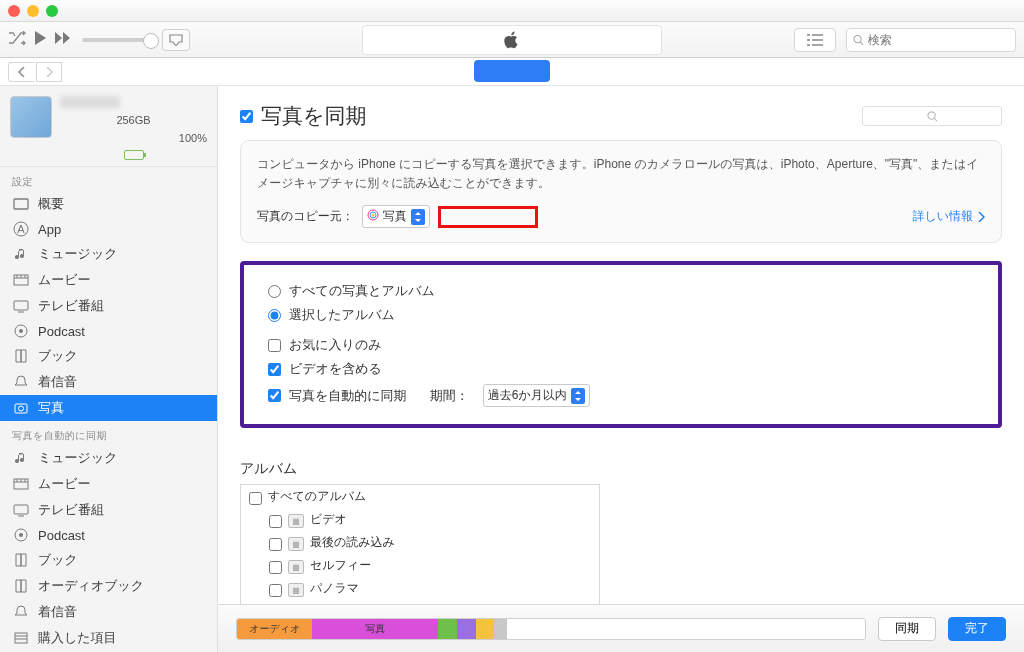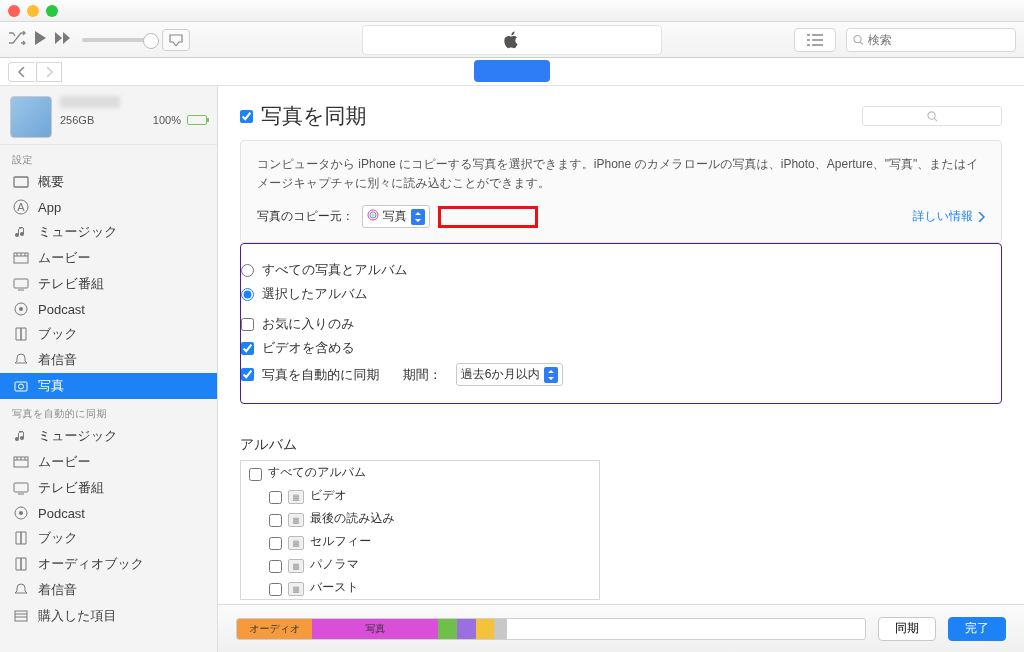--- a/index.html
+++ b/index.html
@@ -27,47 +27,47 @@
   .navbtn:first-child{border-radius:4px 0 0 4px;border-right:0}
   .navbtn:last-child{border-radius:0 4px 4px 0}
   .device-pill{ position:absolute; left:50%; transform:translateX(-50%); top:2px; width:76px;height:22px; background:#2f7df6; border-radius:4px; color:#fff; font-size:11px; display:flex; align-items:center; justify-content:center;}
 
   .main{ display:flex; height: calc(652px - 22px - 36px - 28px); }
   .sidebar{ width:218px; background:#f4f4f4; border-right:1px solid #dedede; overflow:hidden;}
   .device-card{ padding:10px 10px 6px; border-bottom:1px solid #e5e5e5; display:flex; gap:8px; align-items:flex-start;}
   .device-thumb{ width:42px;height:42px; background:linear-gradient(135deg,#9cc5e8,#6fa7d8); border-radius:4px; border:1px solid #c9c9c9;}
   .device-info{ flex:1; font-size:11px; color:#555;}
   .device-name{ filter:blur(2px); background:#dcdcdc; width:60px;height:12px; border-radius:2px; display:inline-block;}
-  .cap-row{display:flex;align-items:center;gap:6px;margin-top:4px;}
+  .cap-row{display:flex;align-items:center;gap:6px;margin-top:4px;flex-direction:column;}
   .pct{margin-left:auto; font-size:11px; color:#555;}
   .batt{ width:20px;height:10px;border:1px solid #7fbe5f;border-radius:2px;position:relative;}
   .batt::after{content:"";position:absolute;right:-3px;top:2px;width:2px;height:4px;background:#7fbe5f;}
   .batt .fill{background:#7fbe5f;width:100%;height:100%;}
 
   .side-section{ font-size:10px; color:#8a8a8a; padding:8px 12px 2px; letter-spacing:.5px;}
   .side-item{ display:flex; align-items:center; gap:8px; padding:4px 12px; font-size:13px; color:#3c3c3c; cursor:pointer;}
   .side-item .ico{ width:18px; display:flex; justify-content:center; color:#7a7a7a;}
   .side-item.sel{ background:#1e82f7; color:#fff;}
   .side-item.sel .ico{color:#fff;} 
 
   .content{ flex:1; overflow:auto; background:#fff; padding:16px 22px 80px; position:relative;}
-  .panel{ border:1px solid #e3e3e3; border-radius:4px; background:#fafafa; padding:14px 16px; }
+  .panel{ border:1px solid #e3e3e3; border-radius:9px; background:#fafafa; padding:14px 16px; margin-bottom:18px;}
   .sync-head{ display:flex; align-items:center; gap:8px; margin-bottom:10px;}
   .sync-head .chk{accent-color:#1e82f7;}
   .sync-head h2{ font-size:21px; font-weight:400;}
   .mini-search{ margin-left:auto; width:140px; height:20px; border:1px solid #e0e0e0; border-radius:3px; background:#fff; display:flex; align-items:center; justify-content:center; color:#bbb;}
   .desc{ font-size:12px; color:#555; line-height:1.6; margin-bottom:12px;}
   .copy-row{ display:flex; align-items:center; gap:8px; font-size:12px;}
   .combo{ display:flex; align-items:center; gap:4px; background:#fff; border:1px solid #c9c9c9; border-radius:3px; padding:2px 4px; font-size:12px;}
   .combo .arrow{ background:#2f7df6; width:14px; height:16px; border-radius:2px; display:flex; align-items:center; justify-content:center;}
   .combo .arrow svg{fill:#fff;}
   .redbox{ width:100px; height:22px; border:3px solid #e11; }
   .link{ color:#1e82f7; font-size:12px; margin-left:auto; display:flex; align-items:center; gap:4px; cursor:pointer;}
 
-  .opts-panel{ border:1px solid #4c1d95; border-radius:4px; padding:14px 0; margin-bottom:32px; font-size:13px;}
+  .opts-panel{ border:4px solid #4c1d95; border-radius:4px; padding:14px 24px; margin-bottom:32px; font-size:13px;}
   .radio-row, .check-row{ display:flex; align-items:center; gap:8px; padding:3px 0;}
   .radio-row input, .check-row input{ accent-color:#1e82f7;}
 
   .section-h{ font-size:14px; font-weight:500; margin:8px 0 6px;}
   .album-list{ border:1px solid #d8d8d8; width:360px; background:#fff;}
   .album-item{ display:flex; align-items:flex-end; gap:6px; padding:3px 8px; font-size:12px;}
   .album-item.child{ padding-left:28px;}
   .album-item .thumb{ width:16px;height:14px; border:1px solid #bbb; border-radius:2px; background:#f0f0f0; font-size:8px; display:flex; align-items:center; justify-content:center; color:#999;}
 
   .footer{ position:absolute; left:218px; right:0; bottom:0; height:48px; background:linear-gradient(#fbfbfb,#f0f0f0); border-top:1px solid #d9d9d9; display:flex; align-items:center; padding:0 18px; gap:12px;}

